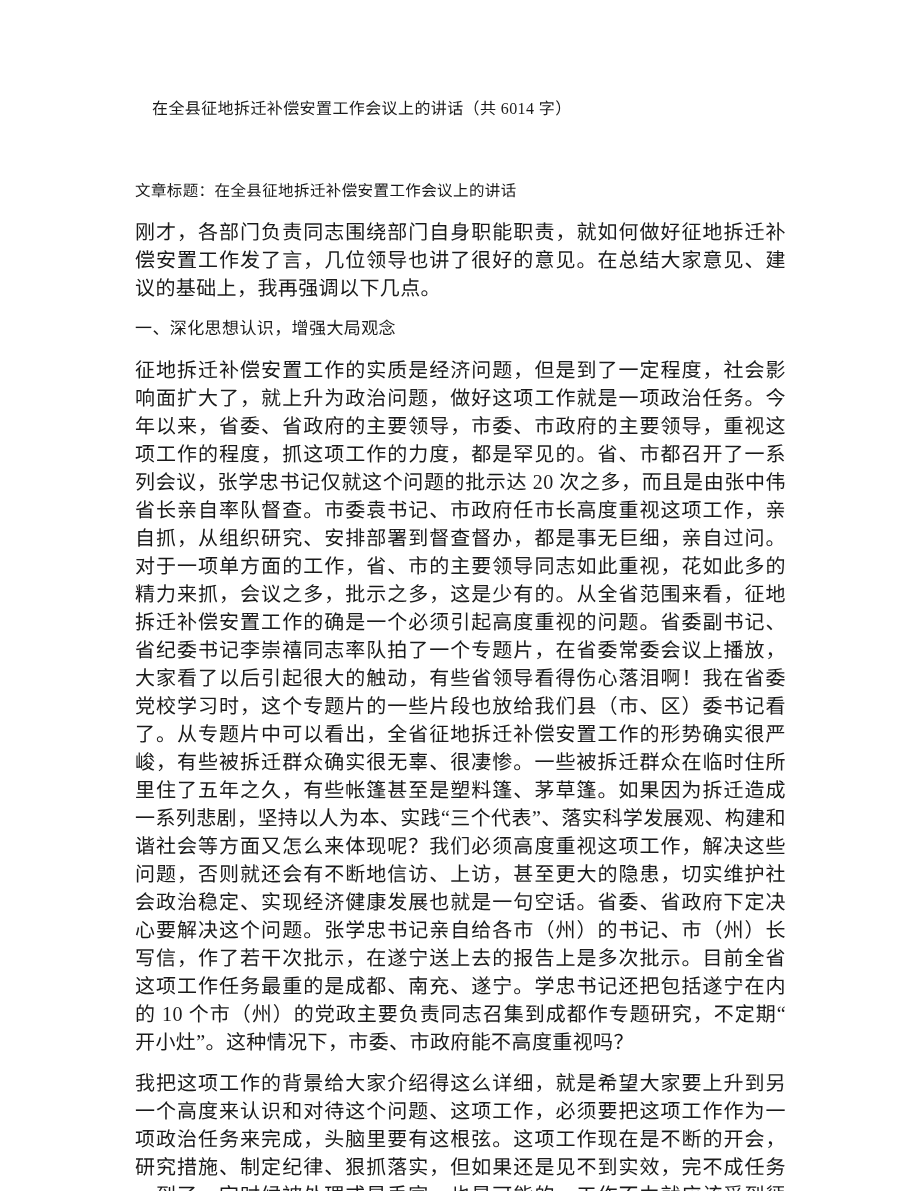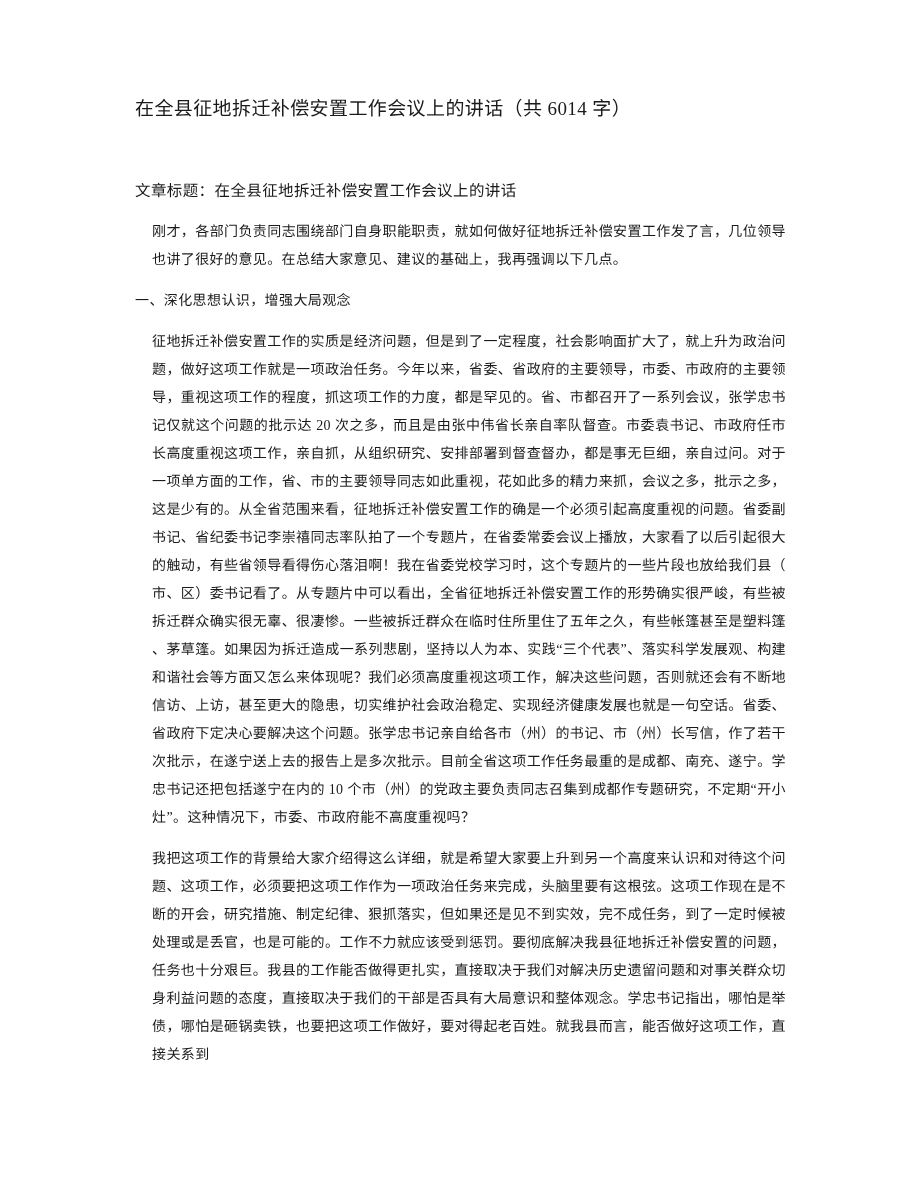--- a/index.html
+++ b/index.html
@@ -13,45 +13,45 @@
     height: 1191px;
     margin: 0 auto;
     background: #ffffff;
     overflow: hidden;
     box-sizing: border-box;
     padding: 95px 134px 0 135px;
     color: #1a1a1a;
     font-family: "Liberation Serif", "DejaVu Serif", serif;
   }
   .doc-title {
-    margin: 0 0 54px 0;
-    font-size: 19px;
+    margin: 0 0 54px 17px;
+    font-size: 16px;
     font-weight: 400;
     line-height: 28px;
     letter-spacing: 0.4px;
   }
   .doc-line {
     margin: 0 0 13px 0;
     font-size: 15.5px;
     line-height: 28px;
     letter-spacing: 0.4px;
   }
   .doc-para {
-    margin: 0 0 13px 17px;
-    font-size: 14px;
+    margin: 0 0 13px 0;
+    font-size: 20px;
     line-height: 28px;
     letter-spacing: 0.4px;
     text-align: justify;
     text-justify: inter-character;
     word-break: break-all;
     line-break: anywhere;
   }
   .section-heading {
     margin: 0 0 13px 0;
-    font-size: 14px;
+    font-size: 17px;
     font-weight: 400;
     line-height: 28px;
     letter-spacing: 0.4px;
   }
 </style>
 </head>
 <body>
 
 <div class="page">
 

